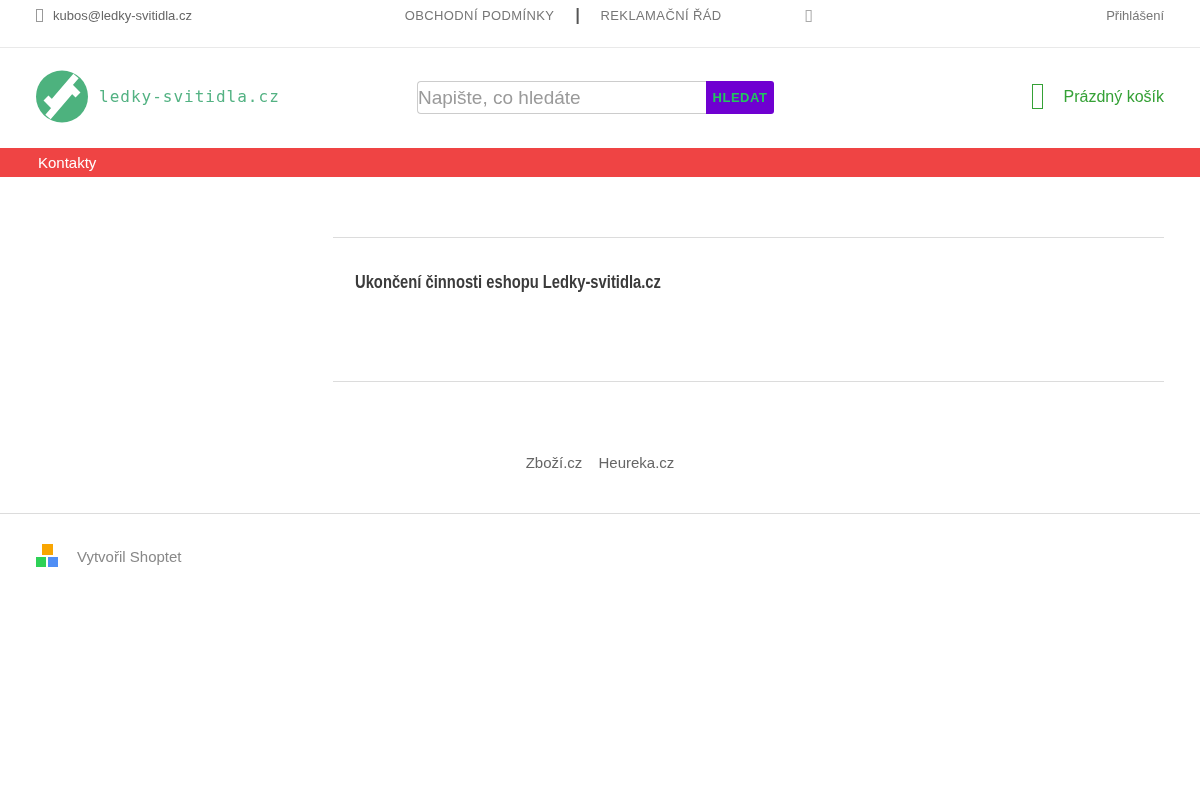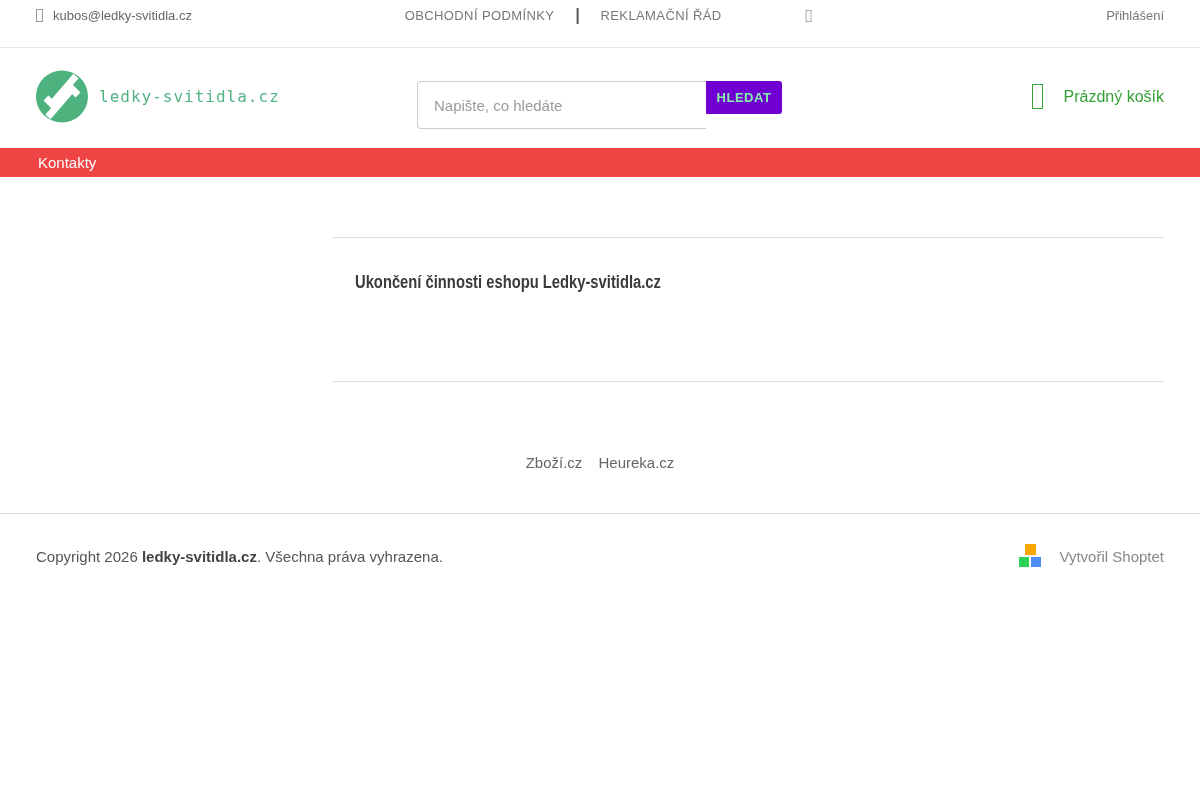--- a/index.html
+++ b/index.html
@@ -23,23 +23,23 @@
   .topbar-sep { width: 2px; height: 16px; background: #555; margin: 0 22px; }
   .topbar-caret { display: inline-block; width: 6px; height: 12px; border: 1px solid #aaa; margin-left: 84px; }
   .login-link { color: #777; cursor: pointer; }
 
   
   .header { height: 100px; background: #fff; }
   .header .container { height: 100px; }
   .logo { position: absolute; left: 0; top: 22px; display: flex; align-items: center; cursor: pointer; }
   .logo-text { margin-left: 11px; font-family: "DejaVu Sans Mono", "Liberation Mono", monospace; font-size: 16px; letter-spacing: 1px; color: #53b283; }
   .searchbox { position: absolute; left: 381px; top: 33px; display: flex; }
-  .search-input { width: 289px; height: 48px; border: 1px solid #ccc; border-right: none; border-radius: 4px 0 0 4px; padding: 0 16px; font-size: 15px; font-family: "Liberation Sans", sans-serif; color: #333; outline: none; }
+  .search-input { width: 289px; height: 33px; border: 1px solid #ccc; border-right: none; border-radius: 4px 0 0 4px; padding: 0 0; font-size: 19px; font-family: "Liberation Sans", sans-serif; color: #333; outline: none; }
   .search-input::placeholder { color: #9a9a9a; }
-  .search-btn { width: 76px; height: 33px; border: none; background: #6f00d1; color: #86efac; font-size: 13px; font-weight: bold; letter-spacing: .5px; border-radius: 0 3px 3px 0; cursor: pointer; font-family: "Liberation Sans", sans-serif; }
+  .search-btn { width: 68px; height: 33px; border: none; background: #6f00d1; color: #22c55e; font-size: 13px; font-weight: bold; letter-spacing: .5px; border-radius: 0 3px 3px 0; cursor: pointer; font-family: "Liberation Sans", sans-serif; }
   .cart { position: absolute; right: 0; top: 36px; display: flex; align-items: center; color: #35a136; cursor: pointer; }
   .cart-glyph { display: inline-block; width: 11px; height: 25px; border: 1px solid #35a136; margin-right: 21px; }
   .cart-label { font-size: 16px; }
 
   
   .nav { height: 29px; background: #ef4444; }
   .nav .container { height: 29px; display: flex; align-items: center; }
   .nav-item { color: #ffffff; font-size: 15px; padding: 0 10px; margin-left: -8px; line-height: 29px; cursor: pointer; }
 
   
@@ -123,23 +123,20 @@
   </div>
 </div>
 
 <div class="footer-links">
   <a>Zboží.cz</a>
   <a>Heureka.cz</a>
 </div>
 
 <div class="footer-bottom">
   <div class="container">
-    <div class="copyright">
-      <span>Copyright 2026 </span><b>ledky-svitidla.cz</b><span>. Všechna práva vyhrazena.</span>
-    </div>
     <div class="shoptet">
       <span class="shoptet-mark">
         <span class="sq sq-orange"></span>
         <span class="sq sq-green"></span>
         <span class="sq sq-blue"></span>
       </span>
       <span>Vytvořil Shoptet</span>
     </div>
   </div>
 </div>

